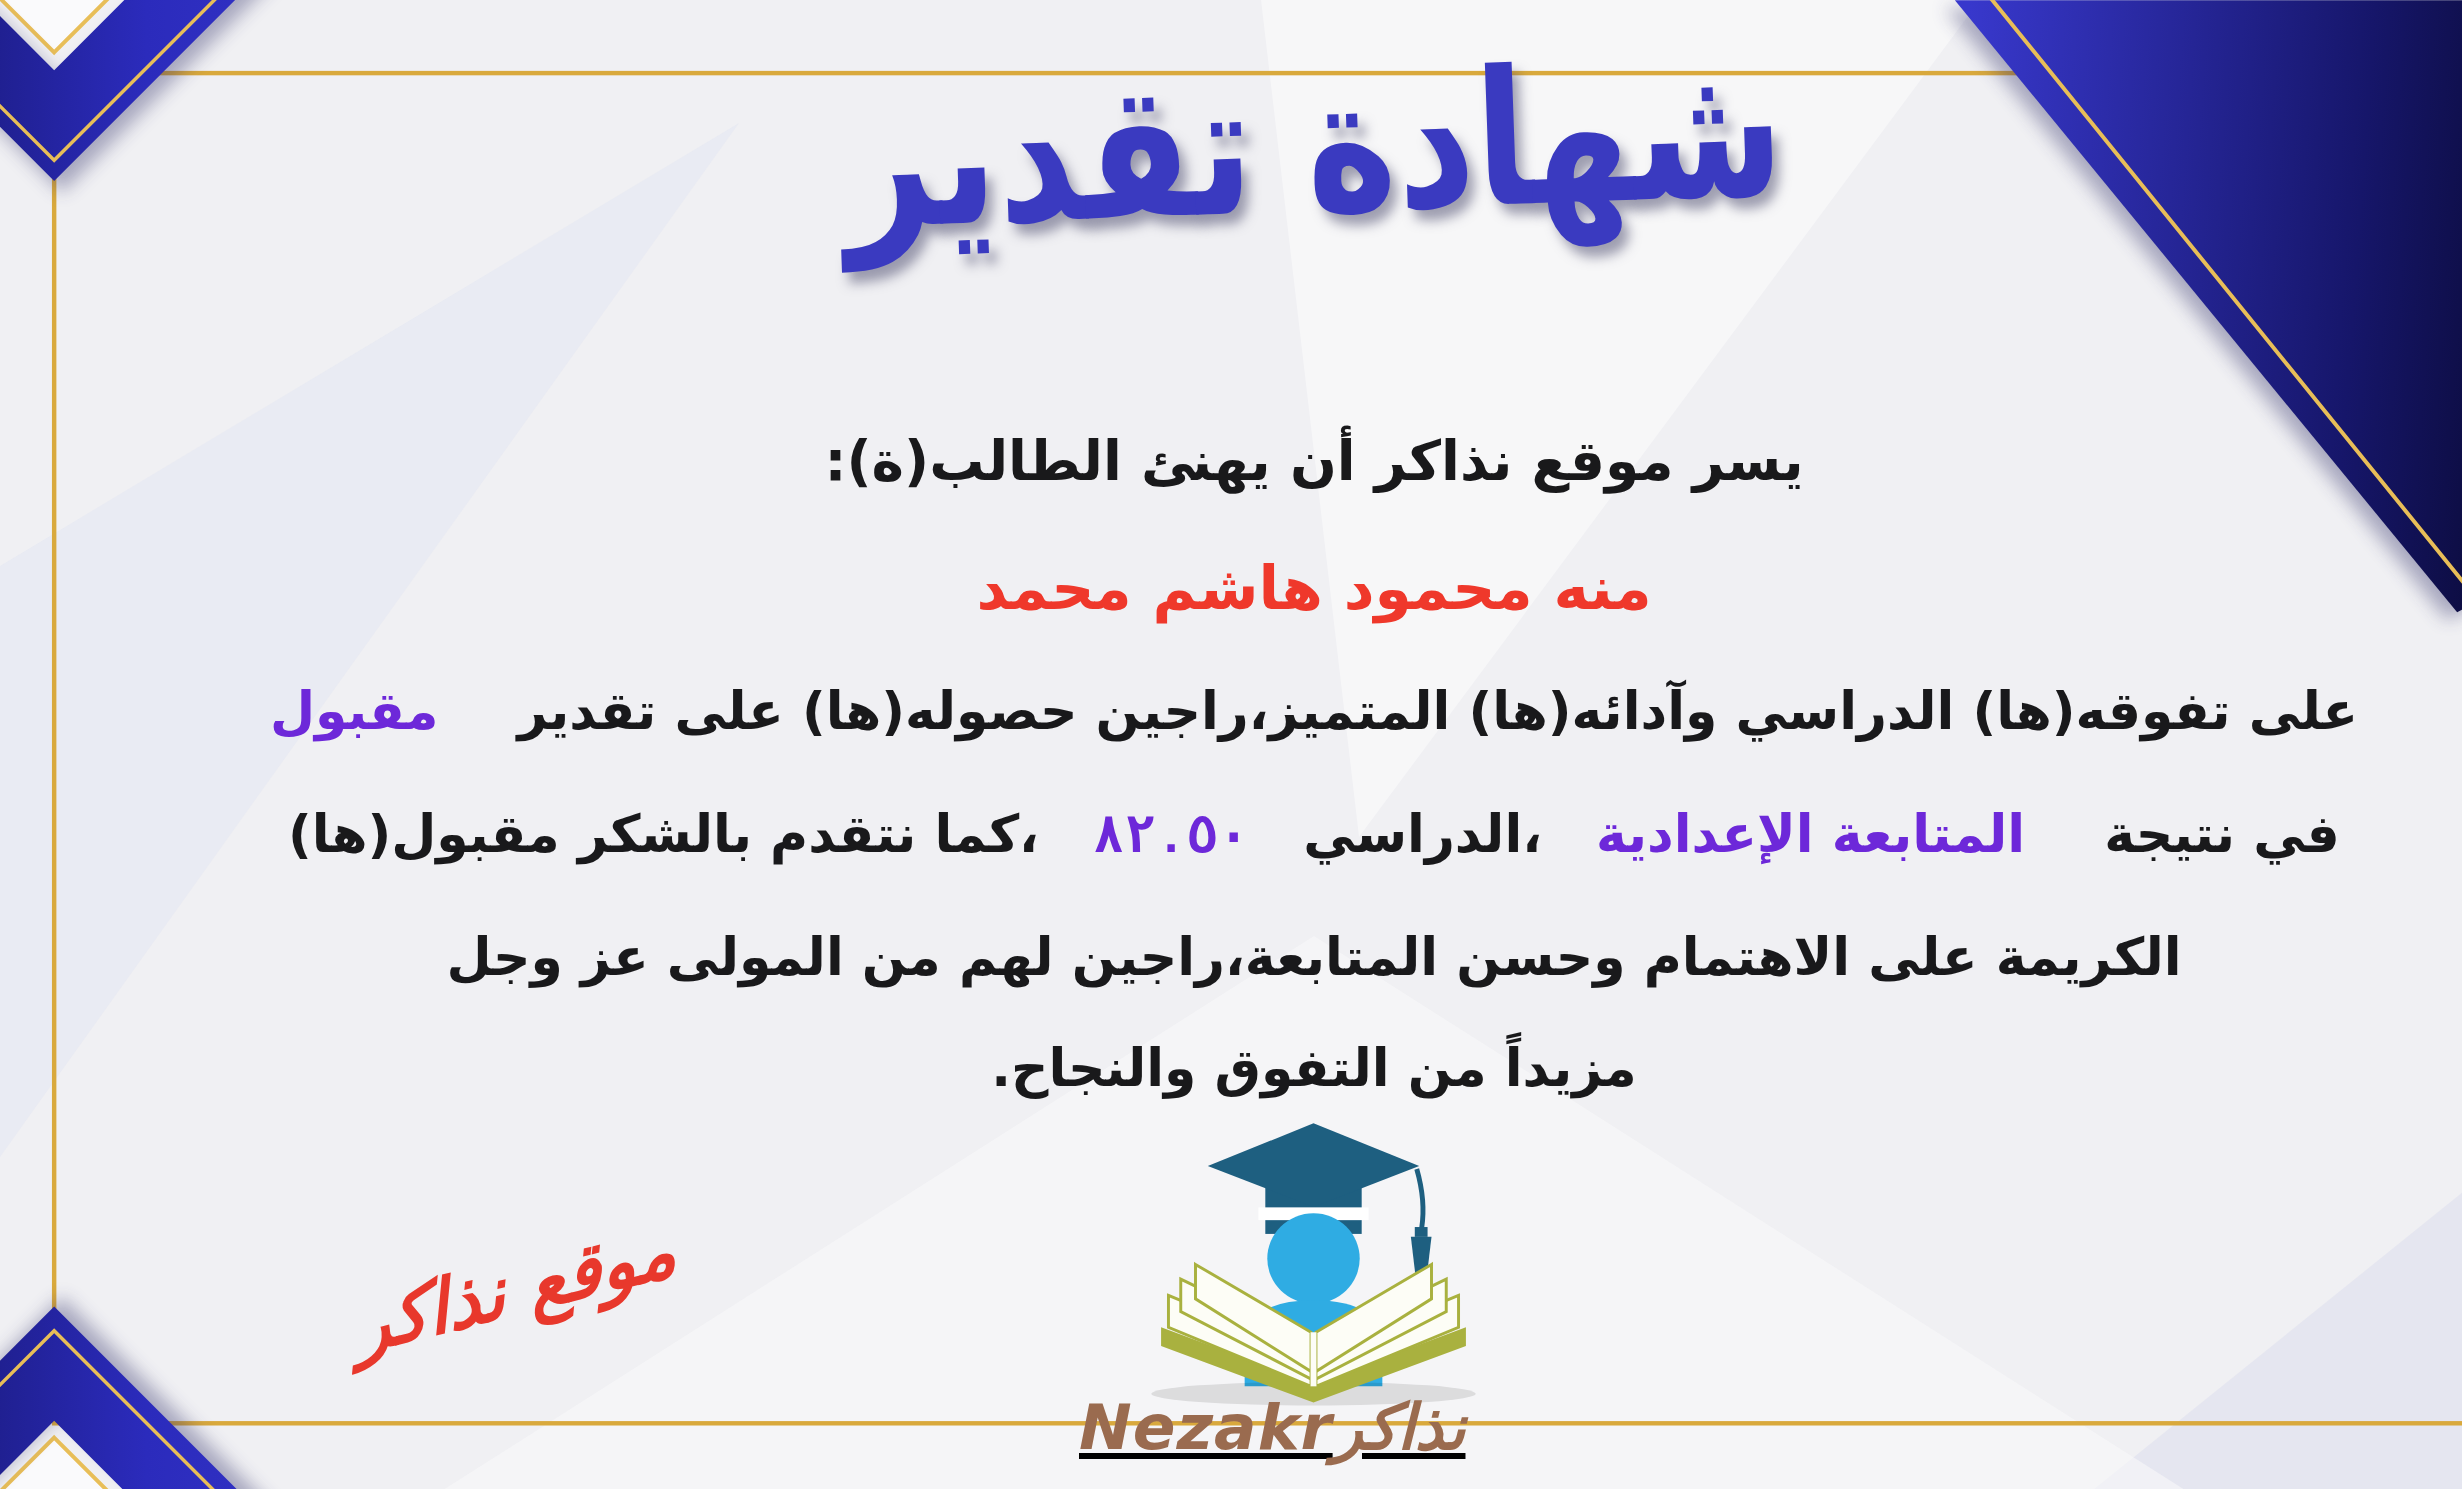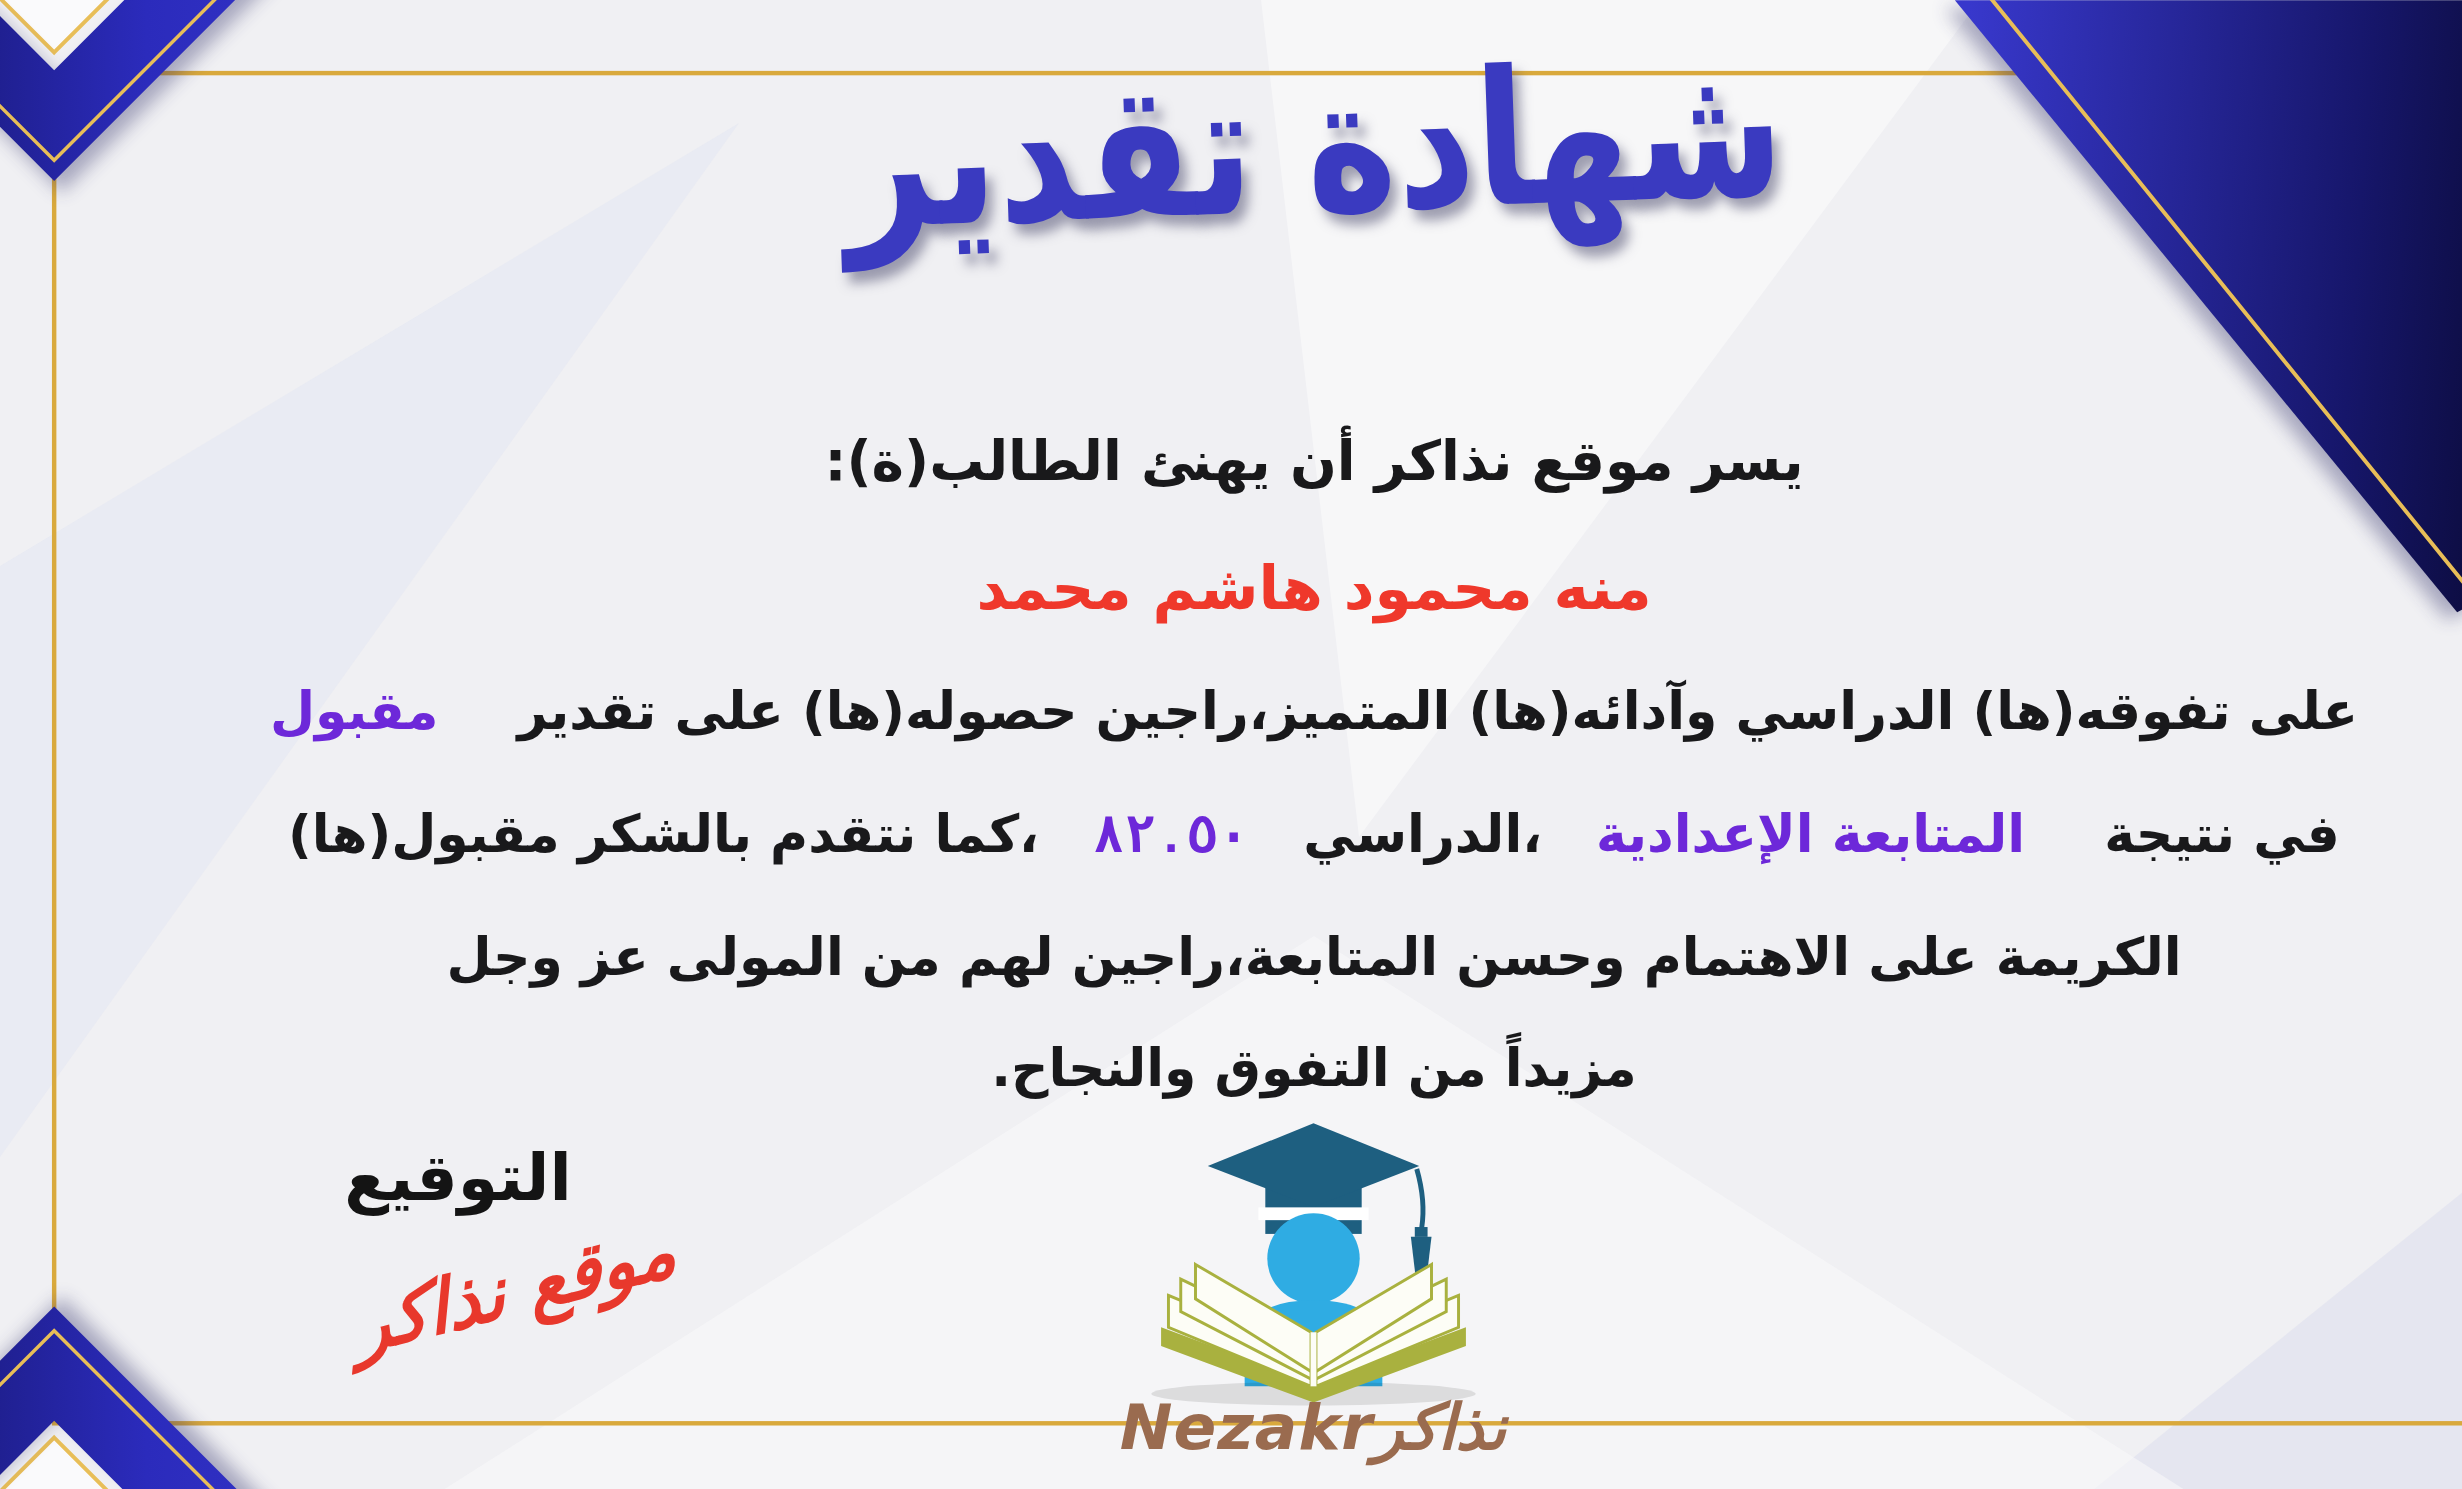--- a/index.html
+++ b/index.html
@@ -39,21 +39,21 @@
   .sig-label{
     position:absolute;left:212px;top:1140px;width:492px;text-align:center;
     font-size:65px;font-weight:bold;color:#141414;direction:rtl;
   }
   .sig-name{
     position:absolute;left:256px;top:1246px;width:517px;text-align:center;
     font-size:73px;font-weight:bold;font-style:italic;color:#E8382C;direction:rtl;
     transform:rotate(-14deg) skewX(-6deg);
   }
   
-  .logo{position:absolute;left:1079px;top:1111px;width:468px;text-align:center;}
+  .logo{position:absolute;left:1079px;top:1111px;width:468px;text-decoration:underline;}
   .logo-mark{display:block;margin:0 auto;}
   .logo-word{
     margin-top:-14.8px;font-size:63px;font-weight:bold;font-style:italic;
     color:#9A6B4F;direction:ltr;white-space:nowrap;letter-spacing:1px;
   }
 </style>
 </head>
 <body>
 
 <div class="canvas">
@@ -126,21 +126,20 @@
   <div class="line l2">منه محمود هاشم محمد</div>
 
   <div class="line l3"><span>على تفوقه(ها) الدراسي وآدائه(ها) المتميز،راجين حصوله(ها) على تقدير</span><span class="gap-lg"></span><span class="red">مقبول</span></div>
 
   <div class="line l4"><span>في نتيجة</span><span class="gap-lg"></span><span class="red">المتابعة الإعدادية</span><span class="gap-md"></span><span>،الدراسي</span><span class="gap-md"></span><span class="red num" dir="ltr">٨٢.٥٠</span><span class="gap-md"></span><span>،كما نتقدم بالشكر مقبول(ها)</span></div>
 
   <div class="line l5">الكريمة على الاهتمام وحسن المتابعة،راجين لهم من المولى عز وجل</div>
 
   <div class="line l6">مزيداً من التفوق والنجاح.</div>
 
-  <div class="sig-label">التوقيع</div>
   <div class="sig-name">موقع نذاكر</div>
 
   <div class="logo">
     <svg class="logo-mark" width="443" height="295" viewBox="0 0 900 600">
 
       <g>
         <rect x="352" y="120" width="196" height="130" fill="#1E5F80"></rect>
         <polygon points="450,25 665,112 450,195 235,112" fill="#1E5F80"></polygon>
         <rect x="338" y="196" width="224" height="26" fill="#FFFFFF"></rect>
         <path d="M 660,118 C 672,160 676,200 670,238" fill="none" stroke="#1E5F80" stroke-width="10"></path>

